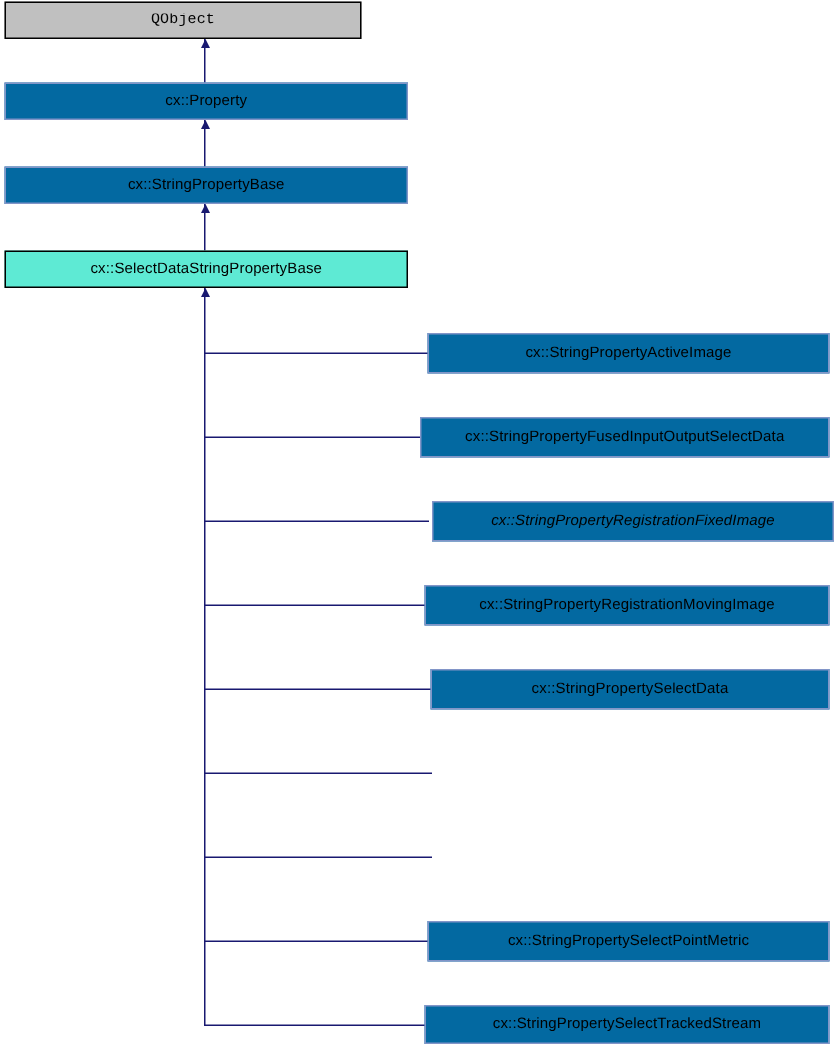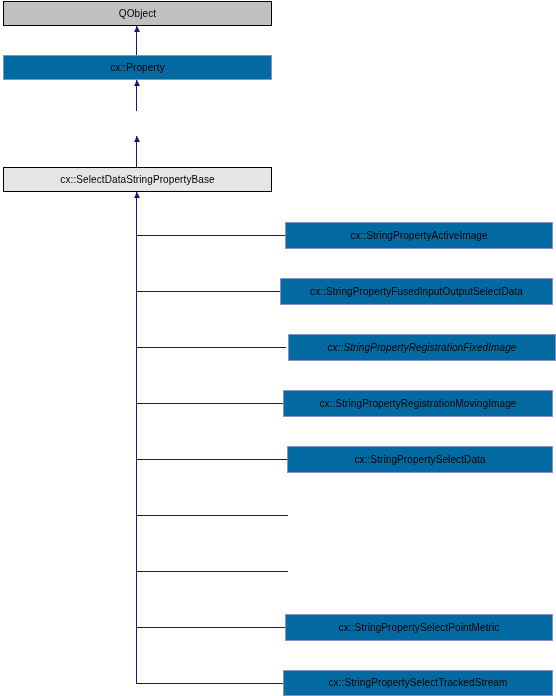--- a/index.html
+++ b/index.html
@@ -34,21 +34,21 @@
   }
   .node.root {
     background: #c0c0c0;
     border-color: #000000;
   }
   .node.ancestor {
     background: #0369a1;
     border-color: #8295c8;
   }
   .node.current {
-    background: #e5e5e5;
+    background: #5eead4;
     border-color: #000000;
   }
   .node.child {
     background: #0369a1;
     border-color: #8295c8;
   }
   .node-label {
     display: block;
     padding: 0 3px;
     overflow: hidden;
@@ -94,28 +94,31 @@
   <div class="edge-h" style="left:136px; top:235px; width:150px;"></div>
   <div class="edge-h" style="left:136px; top:291px; width:145px;"></div>
   <div class="edge-h" style="left:136px; top:347px; width:150px;"></div>
   <div class="edge-h" style="left:136px; top:403px; width:148px;"></div>
   <div class="edge-h" style="left:136px; top:459px; width:152px;"></div>
   <div class="edge-h" style="left:136px; top:515px; width:152px;"></div>
   <div class="edge-h" style="left:136px; top:571px; width:152px;"></div>
   <div class="edge-h" style="left:136px; top:627px; width:150px;"></div>
   <div class="edge-h" style="left:136px; top:683px; width:148px;"></div>
 
-  <div class="node root" style="left:3px; top:1px; width:269px; height:25px;">
+  <div class="node root" style="left:3px; top:1px; width:238px; height:25px;font-family:Liberation Mono, monospace;">
     <span class="node-label">QObject</span>
   </div>
 
   <div class="node ancestor" style="left:3px; top:55px; width:269px; height:25px;">
     <span class="node-label">cx::Property</span>
   </div>
 
+  <div class="node ancestor" style="left:3px; top:111px; width:269px; height:25px;">
+    <span class="node-label">cx::StringPropertyBase</span>
+  </div>
 
   <div class="node current" style="left:3px; top:167px; width:269px; height:25px;">
     <span class="node-label">cx::SelectDataStringPropertyBase</span>
   </div>
 
   <div class="node child" style="left:285px; top:222px; width:268px; height:27px;">
     <span class="node-label">cx::StringPropertyActiveImage</span>
   </div>
 
   <div class="node child" style="left:280px; top:278px; width:273px; height:27px;">

